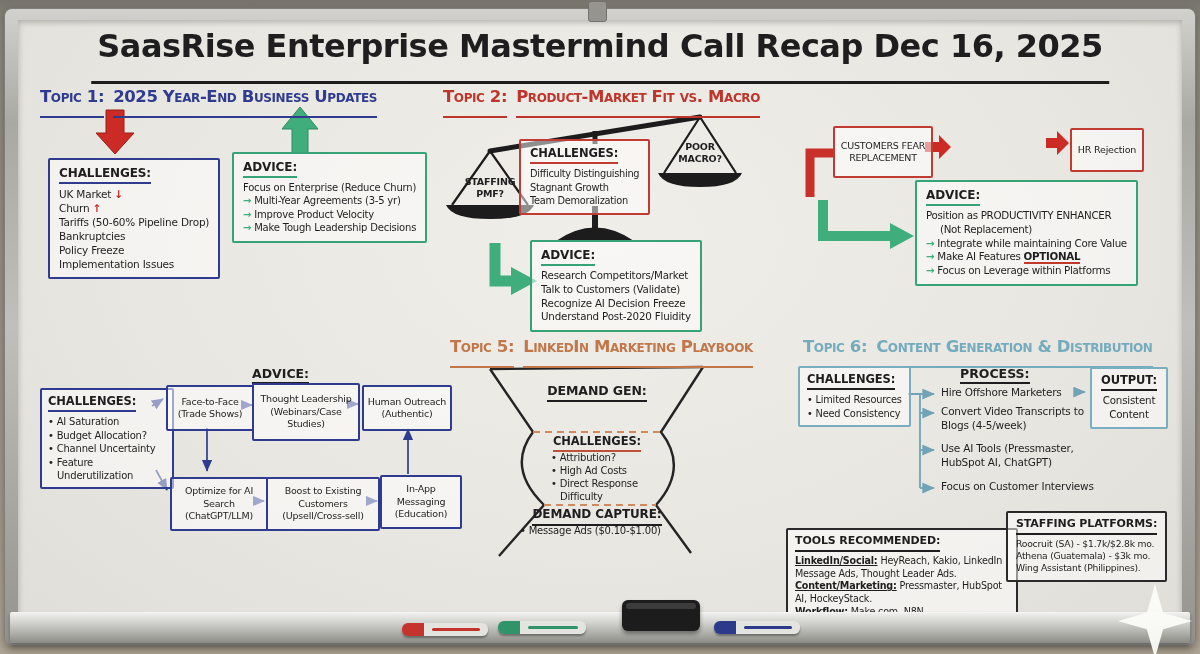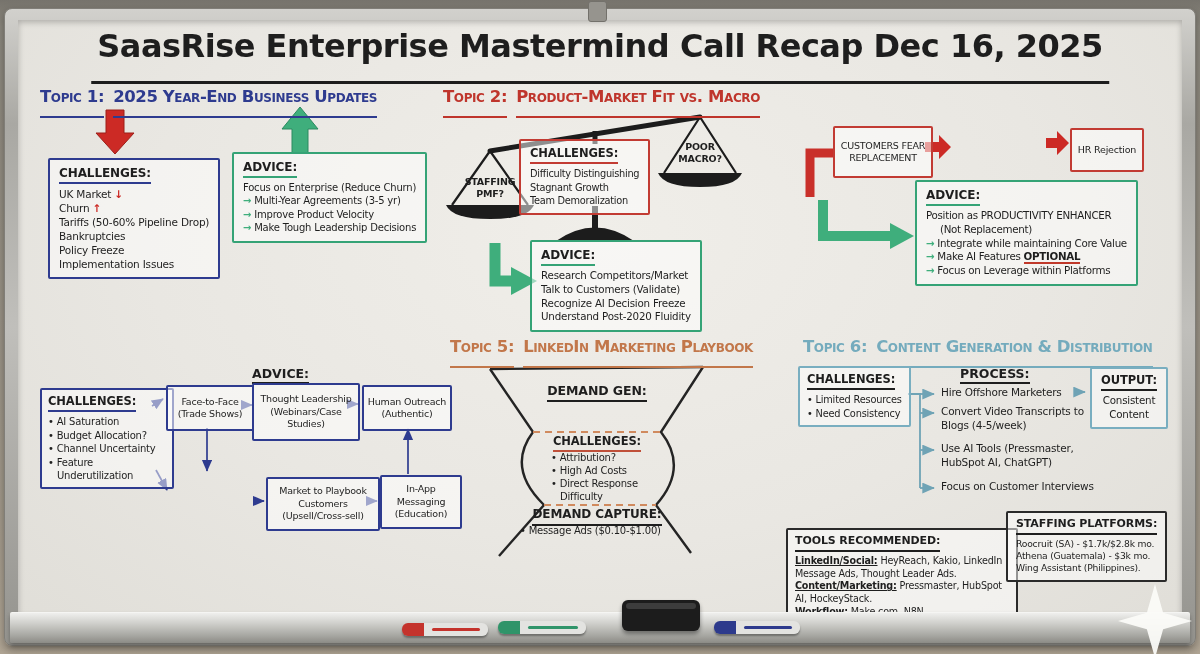--- a/index.html
+++ b/index.html
@@ -221,21 +221,22 @@
     <span class="box-heading u-navy" style="font-size:11.5px;">CHALLENGES:</span>
     <span class="line bi">AI Saturation</span>
     <span class="line bi">Budget Allocation?</span>
     <span class="line bi">Channel Uncertainty</span>
     <span class="line bi">Feature Underutilization</span>
   </div>
 
   <div class="nav-box" style="left:166px;top:385px;width:78px;min-height:34px;">Face-to-Face (Trade Shows)</div>
   <div class="nav-box" style="left:252px;top:383px;width:98px;min-height:46px;">Thought Leadership (Webinars/Case Studies)</div>
   <div class="nav-box" style="left:362px;top:385px;width:80px;min-height:34px;">Human Outreach (Authentic)</div>
-  <div class="nav-box" style="left:266px;top:477px;width:104px;min-height:42px;">Market to Playbook Customers (Upsell/Cross-sell)</div>
+  <div class="nav-box" style="left:170px;top:477px;width:88px;min-height:42px;">Optimize for AI Search (ChatGPT/LLM)</div>
+  <div class="nav-box" style="left:266px;top:477px;width:104px;min-height:42px;">Boost to Existing Customers (Upsell/Cross-sell)</div>
   <div class="nav-box" style="left:380px;top:459px;width:72px;min-height:42px;margin-top:16px;">In-App Messaging (Education)</div>
 
   <div class="topic-heading c-orange" style="left:450px;top:337px;">
     <span class="th-label">Topic 5:</span><span class="th-title">LinkedIn Marketing Playbook</span>
   </div>
 
   <div class="fun-text center" style="left:447px;top:371px;width:300px;margin-top:12px;">
     <span class="box-heading" style="font-size:12.5px;">DEMAND GEN:</span>
   </div>
 

